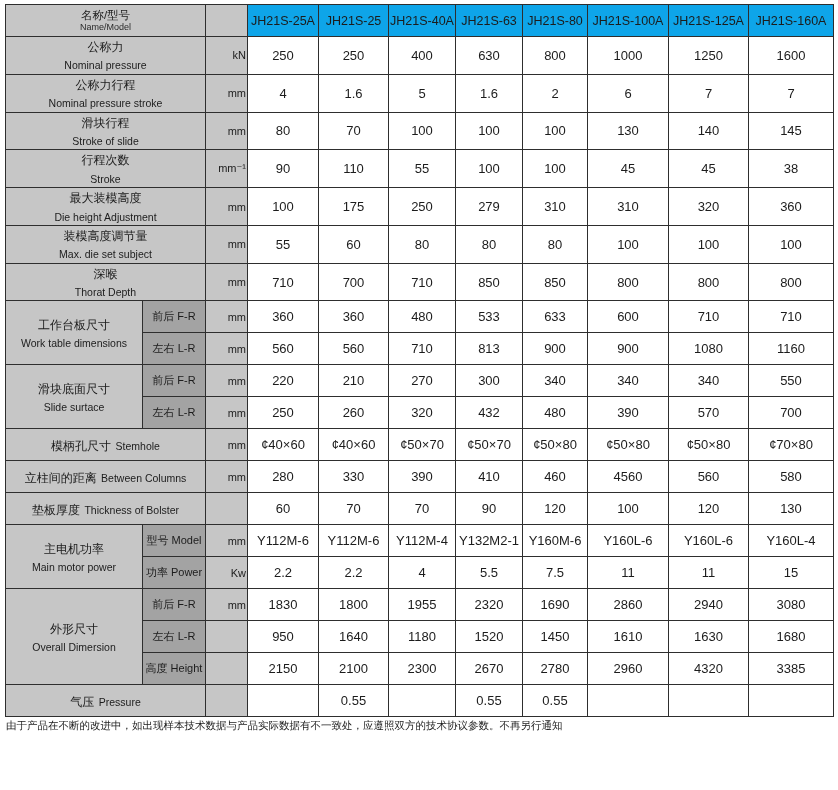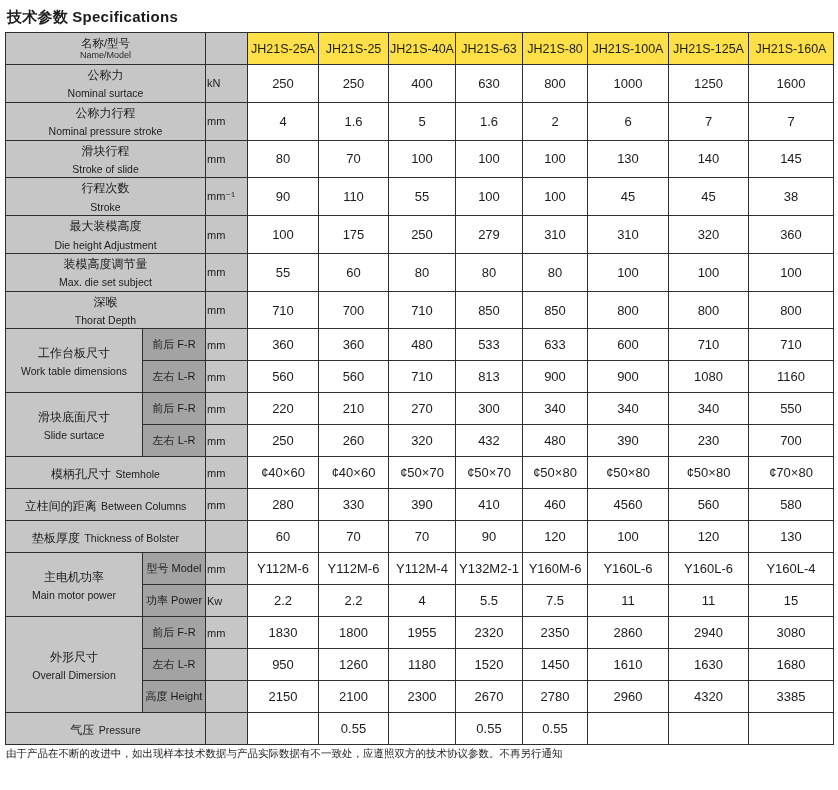--- a/index.html
+++ b/index.html
@@ -2,41 +2,38 @@
 <html><head>
 <meta charset="utf-8">
 <style>
   html,body{margin:0;padding:0;background:#fff;}
   body{width:838px;font-family:"Liberation Sans","DejaVu Sans",sans-serif;color:#1c1c1c;}
   .page{width:838px;box-sizing:border-box;padding:4px 5px 0 5px;}
   .title{font-weight:bold;font-size:15px;padding:4px 0 5px 2px;letter-spacing:0.3px;}
   .title .en{margin-left:4px;}
   table{border-collapse:collapse;table-layout:fixed;width:828px;padding-left:15px;}
   td,th{border:1px solid #2e2e2e;overflow:hidden;padding:0 1px;height:32px;box-sizing:border-box;}
-  thead th{background:#fde047;font-weight:normal;font-size:12.5px;text-align:center;}
+  thead th{background:#0ea5e9;font-weight:normal;font-size:12.5px;text-align:center;}
   th.hdr-name{background:#c6c6c6;line-height:1.15;}
   th.hdr-unit{background:#c6c6c6;}
   .hdr-zh{font-size:11.5px;display:block;}
   .hdr-en{font-size:9px;display:block;color:#2a2a2a;}
   td.lbl{background:#c6c6c6;text-align:center;line-height:1.15;margin-left:15px;}
   td.lbl .zh{font-size:12px;}
   td.lbl .en{font-size:10.5px;}
   td.sub{background:#a3a3a3;text-align:center;font-size:11px;}
-  td.unit{background:#c6c6c6;text-align:left;font-size:11px;}
+  td.unit{background:#c6c6c6;text-align:right;font-size:11px;}
   td.val{background:#ffffff;text-align:center;font-size:13px;}
   .footer{padding:2px 0 0 1px;line-height:1.25;}
   .footer div{font-size:10.5px;}
 </style>
 </head>
 <body>
 
 <div class="page">
-  <div class="title">
-    <span>技术参数</span><span class="en">Specifications</span>
-  </div>
 
   <table>
     <colgroup>
       <col style="width:137px">
         <col style="width:63px">
         <col style="width:42px">
       <col style="width:71px">
         <col style="width:70px">
         <col style="width:67px">
         <col style="width:67px">
@@ -57,21 +54,21 @@
         <th>JH21S-40A</th>
         <th>JH21S-63</th>
         <th>JH21S-80</th>
         <th>JH21S-100A</th>
         <th>JH21S-125A</th>
         <th>JH21S-160A</th>
       </tr>
     </thead>
     <tbody id="spec-tbody">
         <tr>
-          <td class="lbl" colspan="2"><span class="zh">公称力</span><br><span class="en">Nominal surtace</span></td>
+          <td class="lbl" colspan="2"><span class="zh">公称力</span><br><span class="en">Nominal pressure</span></td>
           <td class="unit">kN</td>
           <td class="val">250</td>
           <td class="val">250</td>
           <td class="val">400</td>
           <td class="val">630</td>
           <td class="val">800</td>
           <td class="val">1000</td>
           <td class="val">1250</td>
           <td class="val">1600</td>
         </tr>
@@ -187,21 +184,21 @@
         </tr>
         <tr>
           <td class="sub">左右 L-R</td>
           <td class="unit">mm</td>
           <td class="val">250</td>
           <td class="val">260</td>
           <td class="val">320</td>
           <td class="val">432</td>
           <td class="val">480</td>
           <td class="val">390</td>
-          <td class="val">230</td>
+          <td class="val">570</td>
           <td class="val">700</td>
         </tr>
         <tr>
           <td class="lbl" colspan="2"><span class="zh">模柄孔尺寸</span> <span class="en">Stemhole</span></td>
           <td class="unit">mm</td>
           <td class="val">¢40×60</td>
           <td class="val">¢40×60</td>
           <td class="val">¢50×70</td>
           <td class="val">¢50×70</td>
           <td class="val">¢50×80</td>
@@ -259,30 +256,30 @@
           <td class="val">15</td>
         </tr>
         <tr>
           <td class="lbl" rowspan="3"><span class="zh">外形尺寸</span><br><span class="en">Overall Dimersion</span></td>
           <td class="sub">前后 F-R</td>
           <td class="unit">mm</td>
           <td class="val">1830</td>
           <td class="val">1800</td>
           <td class="val">1955</td>
           <td class="val">2320</td>
-          <td class="val">2350</td>
+          <td class="val">1690</td>
           <td class="val">2860</td>
           <td class="val">2940</td>
           <td class="val">3080</td>
         </tr>
         <tr>
           <td class="sub">左右 L-R</td>
           <td class="unit"></td>
           <td class="val">950</td>
-          <td class="val">1260</td>
+          <td class="val">1640</td>
           <td class="val">1180</td>
           <td class="val">1520</td>
           <td class="val">1450</td>
           <td class="val">1610</td>
           <td class="val">1630</td>
           <td class="val">1680</td>
         </tr>
         <tr>
           <td class="sub">高度 Height</td>
           <td class="unit"></td>

